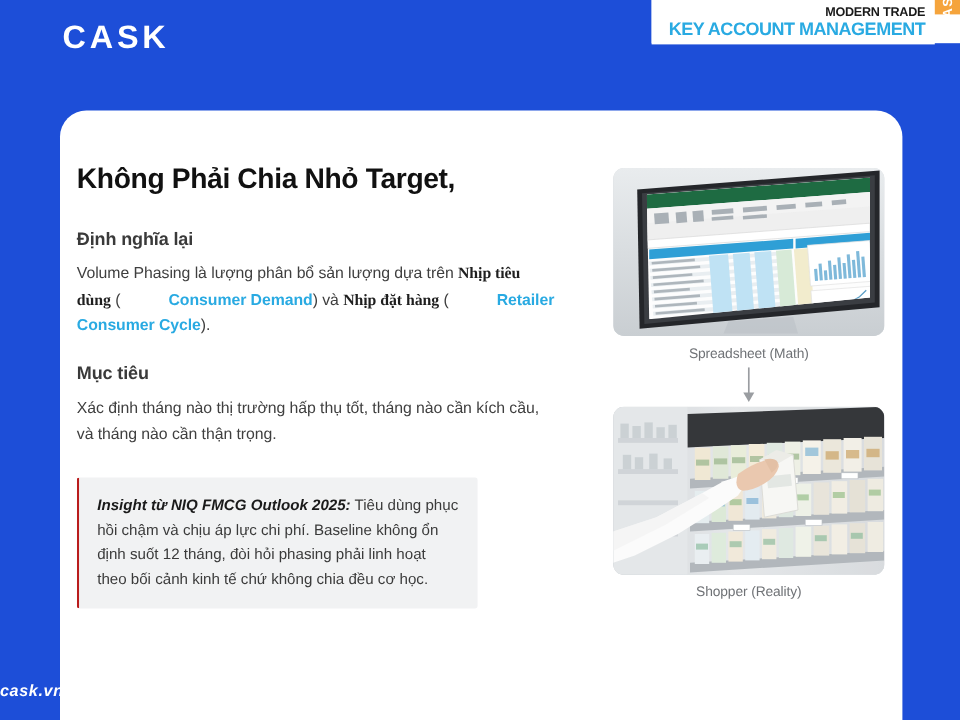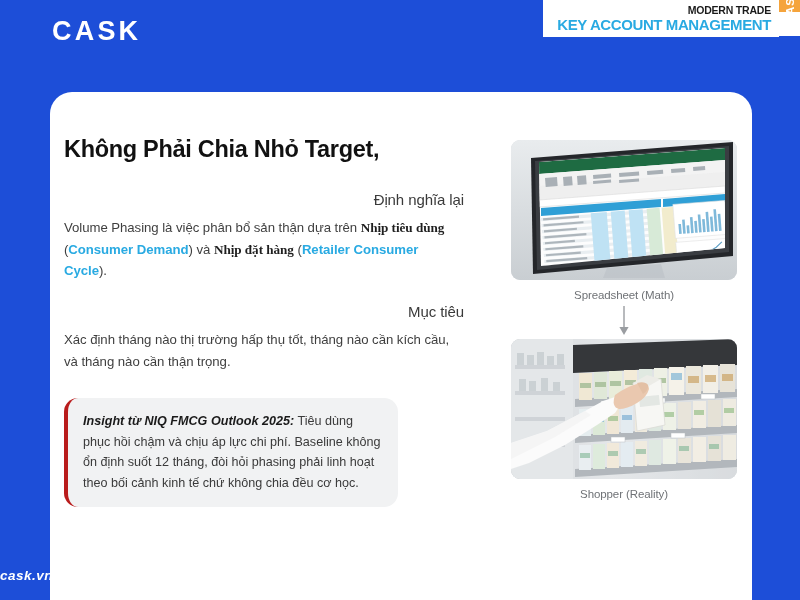--- a/index.html
+++ b/index.html
@@ -100,44 +100,43 @@
   #slide-title {
     font-size: 23.5px;
     font-weight: 700;
     color: #111111;
     line-height: 1.33;
     letter-spacing: -0.3px;
     margin: 0 0 26px 0;
   }
   .section-heading {
     font-size: 15px;
-    font-weight: 400;
+    font-weight: 700;
     color: #3a3a3a;
     margin: 0 0 9px 0;
     letter-spacing: -0.1px;
-    text-align: right;
   }
   .section-body {
     font-size: 13.2px;
     color: #3f3f3f;
     line-height: 1.62;
     margin: 0;
     letter-spacing: -0.05px;
   }
   .section-body b { font-weight: 700; color: #1f1f1f; font-family: Liberation Serif, serif; }
-  .accent { color: #29aae2; font-weight: 700; }
+  .accent { color: #29aae2; font-weight: 700; margin-left: 40px; }
   #objective-block { margin-top: 22px; }
 
   
   #insight-callout {
     margin-top: 26px;
     width: 334px;
     background: #f1f2f3;
-    border-left: 4px solid #b91c1c;
-    border-radius: 14px;
+    border-left: 2px solid #b91c1c;
+    border-radius: 2px;
     padding: 13px 16px 14px 15px;
     box-sizing: border-box;
   }
   #insight-callout p {
     margin: 0;
     font-size: 12.6px;
     line-height: 1.63;
     color: #3a3a3a;
   }
   #insight-callout .insight-lead {
@@ -214,21 +213,21 @@
   <div id="content-card">
 
     <div id="left-column">
 
       <h1 id="slide-title">
         <span>Không Phải Chia Nhỏ Target,</span><br>
       </h1>
 
       <div>
         <h2 class="section-heading">Định nghĩa lại</h2>
-        <p class="section-body"><span>Volume Phasing là việc phân bổ sản thận dựa trên </span><b>Nhịp tiêu dùng</b><span> (</span><span class="accent">Consumer Demand</span><span>) </span><span>và </span><b>Nhịp đặt hàng</b><span> (</span><span class="accent">Retailer Consumer Cycle</span><span>).</span></p>
+        <p class="section-body"><span>Volume Phasing là lượng phân bổ sản lượng dựa trên </span><b>Nhịp tiêu dùng</b><span> (</span><span class="accent">Consumer Demand</span><span>) </span><span>và </span><b>Nhịp đặt hàng</b><span> (</span><span class="accent">Retailer Consumer Cycle</span><span>).</span></p>
       </div>
 
       <div id="objective-block">
         <h2 class="section-heading">Mục tiêu</h2>
         <p class="section-body">Xác định tháng nào thị trường hấp thụ tốt, tháng nào cần kích cầu, và tháng nào cần thận trọng.</p>
       </div>
 
       <div id="insight-callout">
         <p><span class="insight-lead">Insight từ NIQ FMCG Outlook 2025:</span><span> Tiêu dùng phục hồi chậm và chịu áp lực chi phí. Baseline không ổn định suốt 12 tháng, đòi hỏi phasing phải linh hoạt theo bối cảnh kinh tế chứ không chia đều cơ học.</span></p>
       </div>

